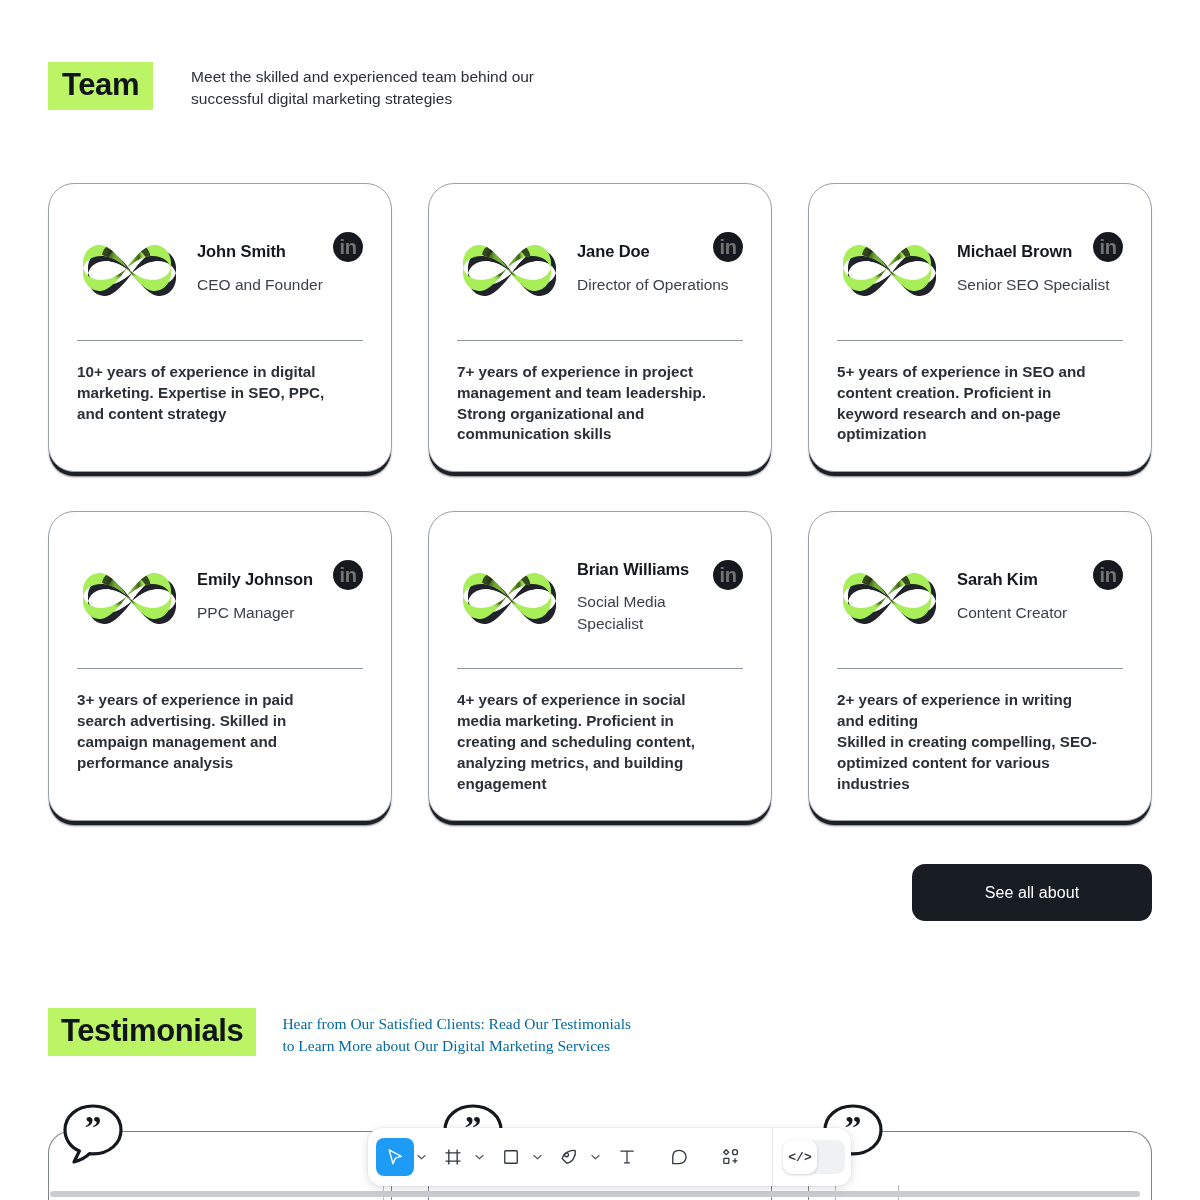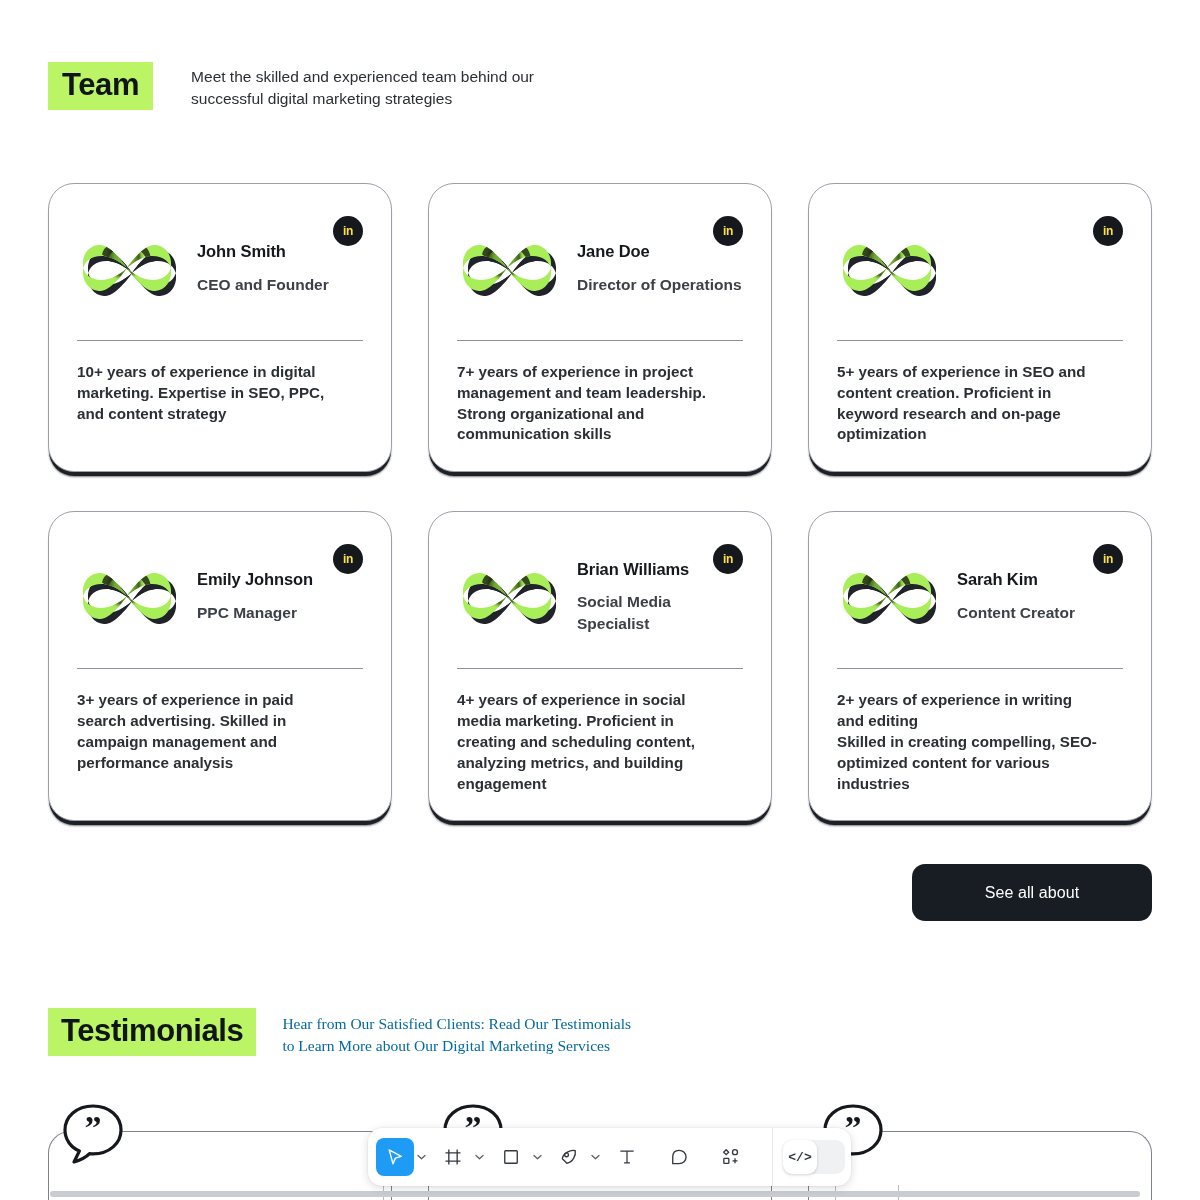--- a/index.html
+++ b/index.html
@@ -60,30 +60,30 @@
     filter: drop-shadow(5px 5px 0px #20232a);
   }
   .avatar svg { display: block; width: 96px; height: 96px; }
 
   .who { margin-left: 22px; }
   .who .name {
     font-size: 16.5px; font-weight: 700; color: #15181d;
     letter-spacing: -0.1px; line-height: 1.32;
   }
   .who .role {
-    font-size: 15.5px; font-weight: 700; color: #3c4149;
+    font-size: 15.5px; font-weight: 400; color: #3c4149;
     line-height: 1.38; margin-top: 11px;
   }
 
   .li-badge {
-    position: absolute; top: 32px; right: 28px;
+    position: absolute; top: 48px; right: 28px;
     width: 30px; height: 30px; border-radius: 50%;
     background: #15181d;
     display: flex; align-items: center; justify-content: center;
-    color: #fde047; font-size: 12px; font-weight: 700;
+    color: #737373; font-size: 20px; font-weight: 700;
     letter-spacing: -0.3px; line-height: 1;
     padding-bottom: 1px;
   }
 
   .divider { height: 1px; background: #8e949c; margin: 18px 0 0 0; }
 
   .bio {
     margin-top: 21px;
     font-size: 15.2px; line-height: 1.37; color: #2b3036; font-weight: 700;
     white-space: pre-line;
@@ -340,20 +340,24 @@
       <ellipse cx="48" cy="46" rx="26" ry="30" fill="url(#faceg2)"></ellipse>
       <path d="M24 36 C26 18, 70 16, 74 36 C76 44, 70 40, 66 34 C56 24, 36 26, 30 40 Z" fill="#222a16" opacity=".85"></path>
       <ellipse cx="40" cy="48" rx="3.2" ry="2.2" fill="#1d2414" opacity=".8"></ellipse>
       <ellipse cx="57" cy="48" rx="3.2" ry="2.2" fill="#1d2414" opacity=".8"></ellipse>
       <path d="M42 62 Q49 67 56 61" stroke="#24301a" stroke-width="2.4" fill="none" opacity=".75" stroke-linecap="round"></path>
       <path d="M30 78 Q50 68 70 78 L72 92 L28 92 Z" fill="#4d7327" opacity=".5"></path>
     </g>
   </svg>
             </div>
       </div>
+      <div class="who">
+        <div class="name">Michael Brown</div>
+        <div class="role" style="white-space:pre-line">Senior SEO Specialist</div>
+      </div>
     </div>
     <div class="divider"></div>
     <div class="bio">5+ years of experience in SEO and
 content creation. Proficient in
 keyword research and on-page
 optimization</div>
   </div>
       <div class="card">
     <div class="li-badge">in</div>
     <div class="card-row1">

